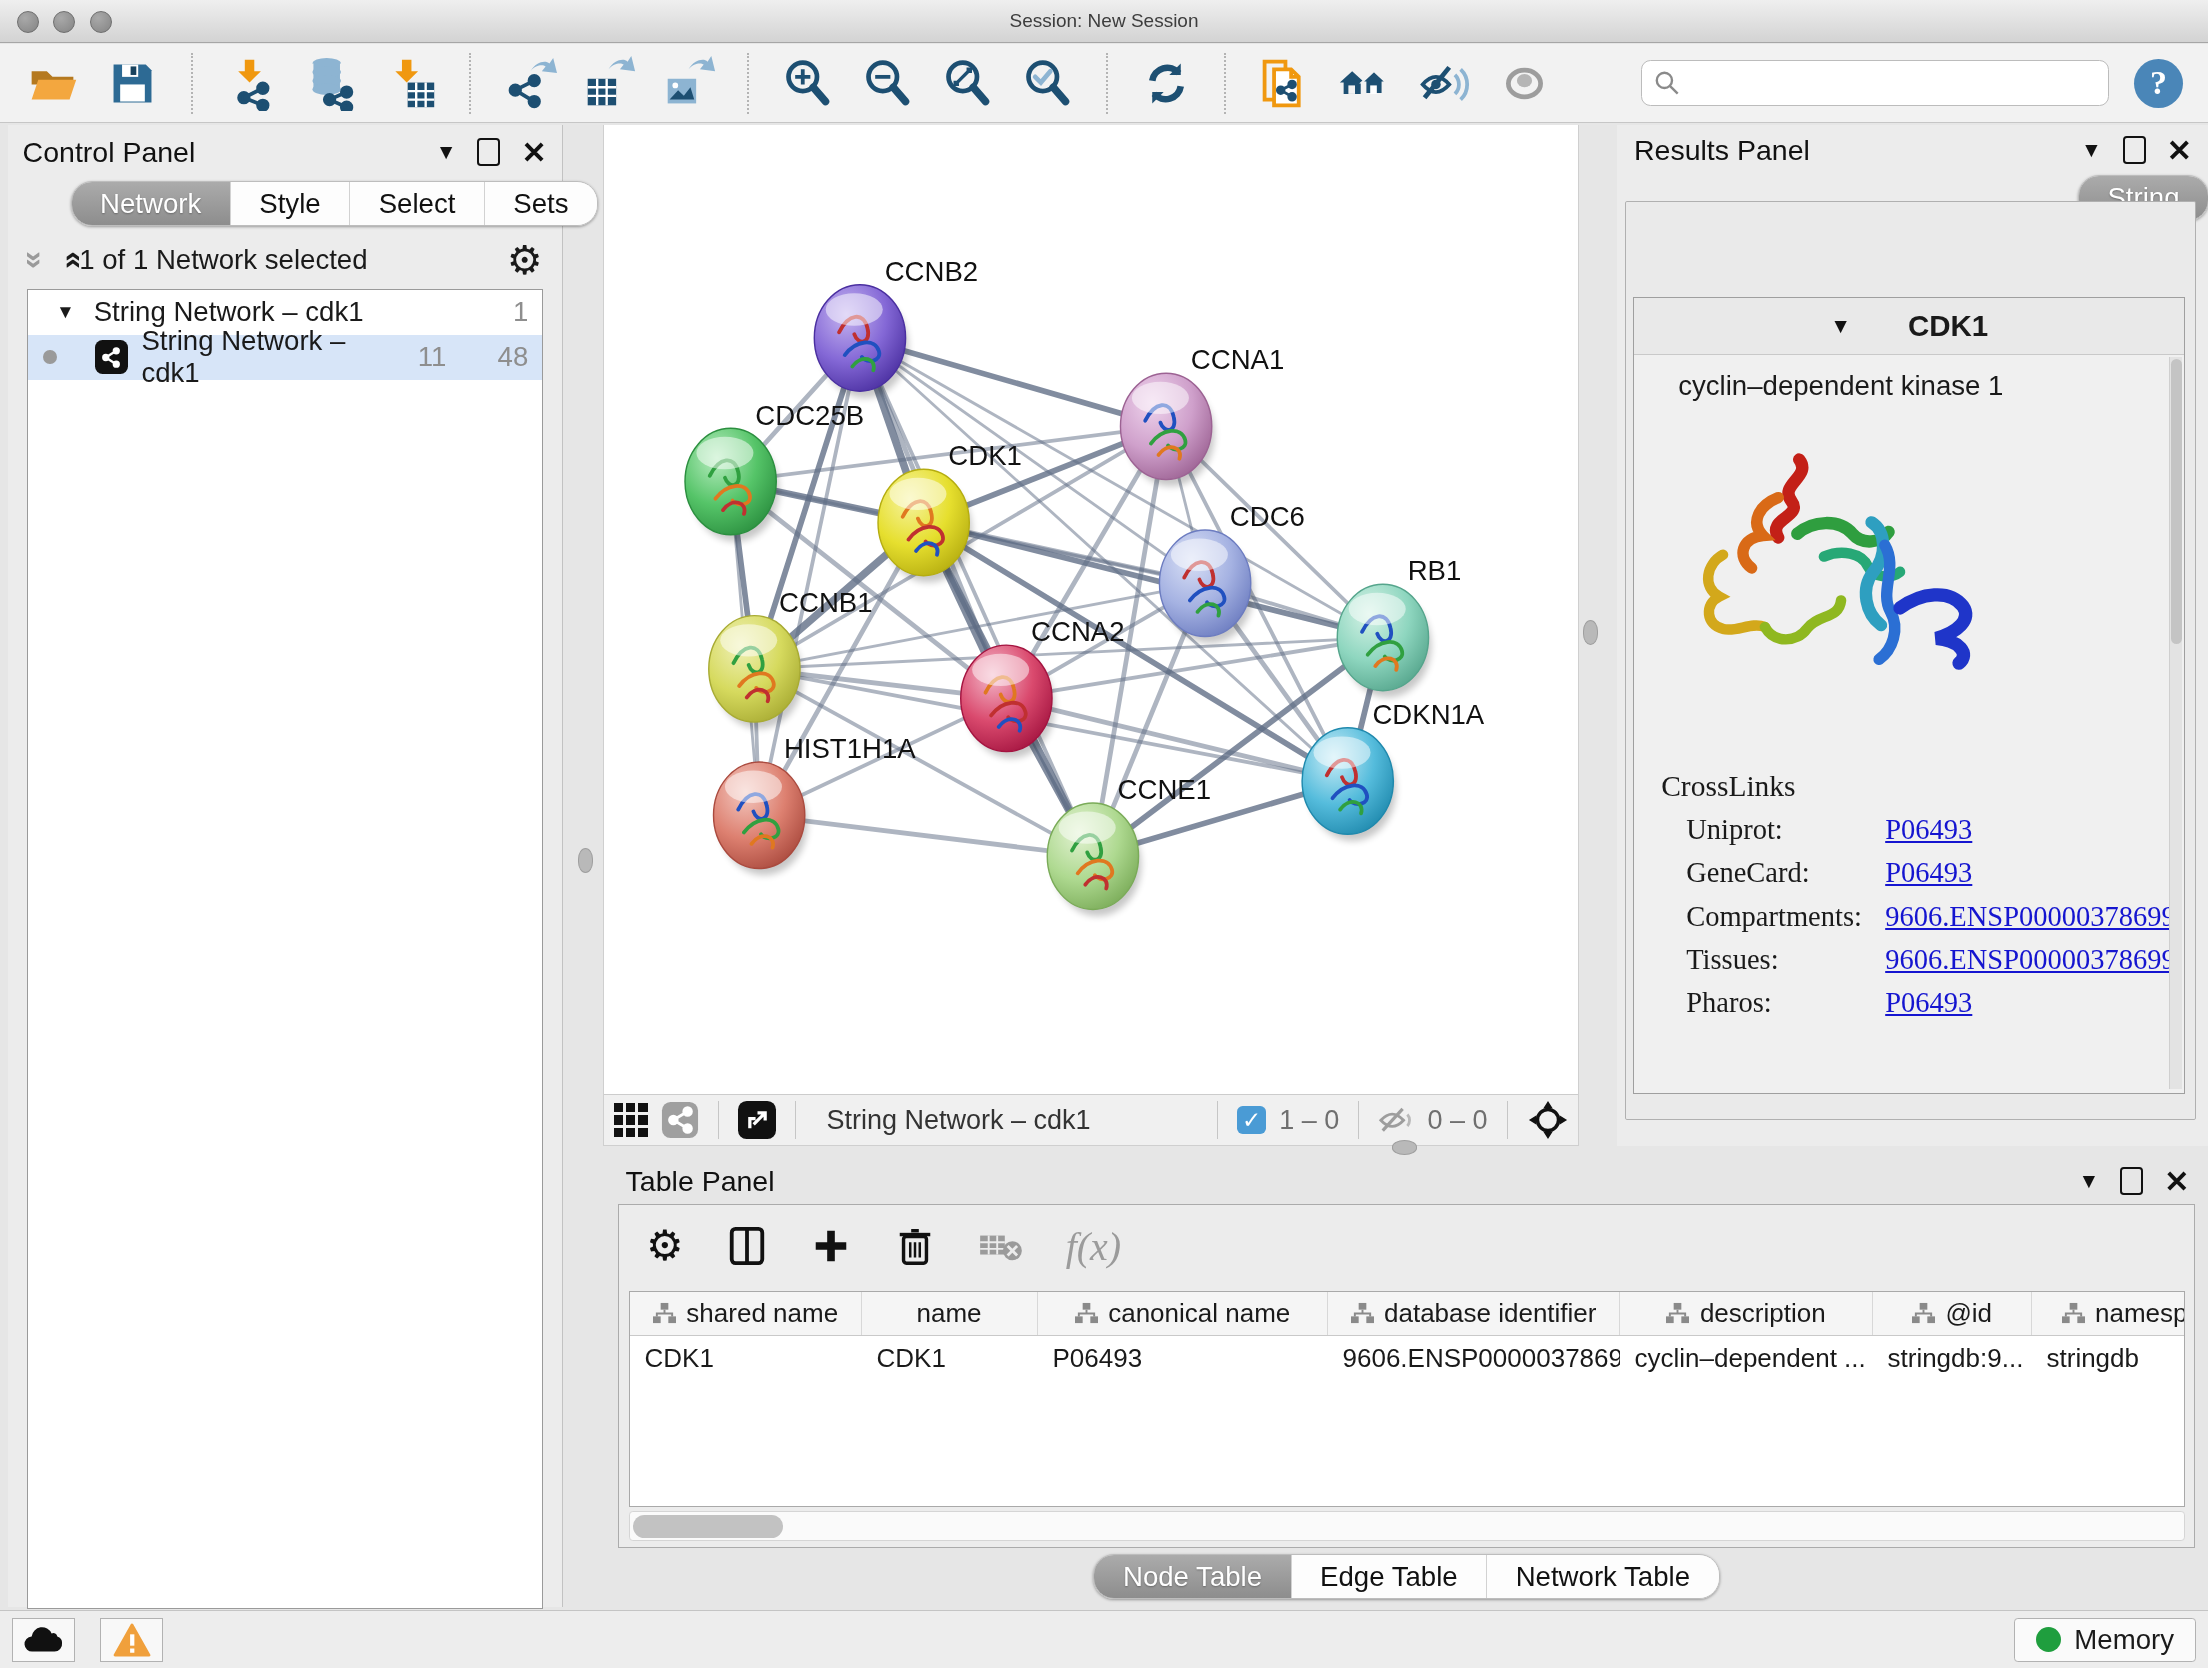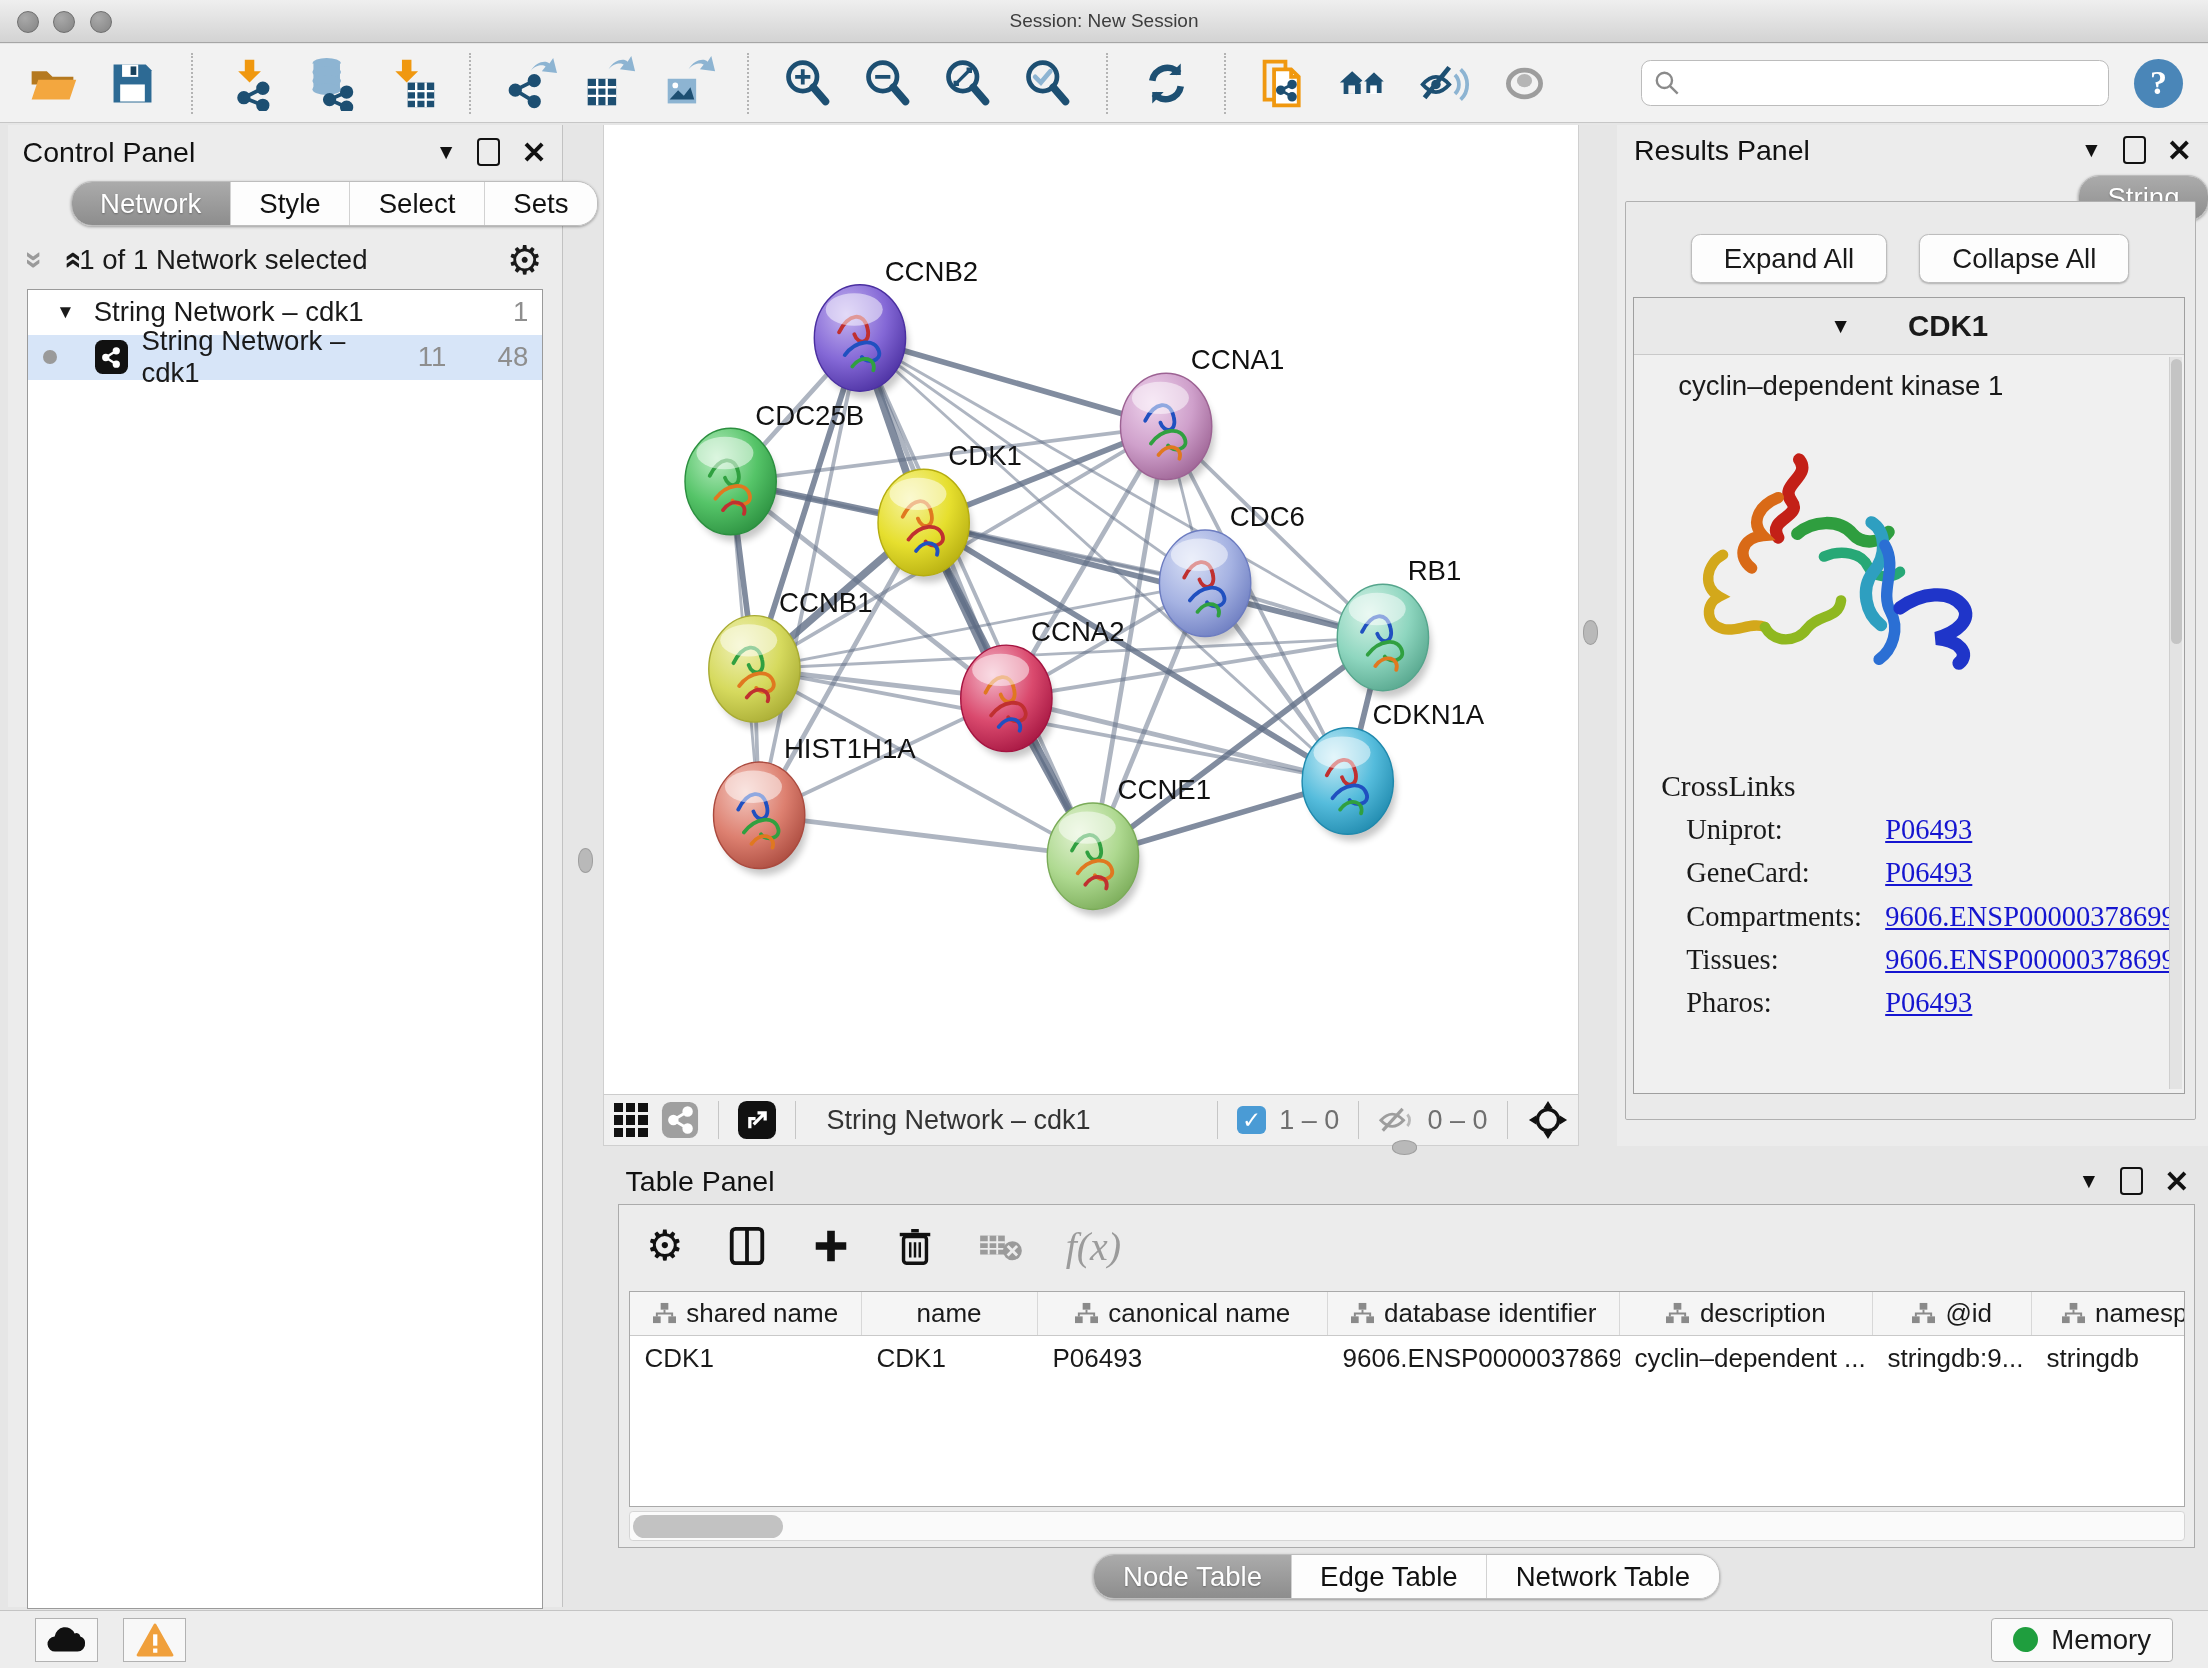--- a/index.html
+++ b/index.html
@@ -95,21 +95,21 @@
 .thead{display:flex;height:44px;background:#f5f5f5;border-bottom:1px solid #c9c9c9}
 .th{display:flex;align-items:center;justify-content:center;gap:9.5px;font-size:26px;border-right:1px solid #d8d8d8;overflow:hidden;white-space:nowrap;flex:none}
 .trow{display:flex;height:46px;border-bottom:1px solid #fff}
 .td{font-size:26px;display:flex;align-items:center;padding-left:15px;overflow:hidden;white-space:nowrap;flex:none}
 .c1{width:232px}.c2{width:176px}.c3{width:290px}.c4{width:292px}.c5{width:253px}.c6{width:159px}.c7{width:228px}
 .hscroll{position:absolute;left:9.5px;bottom:5.7px;right:9.5px;height:30px;background:#fafafa;border:1px solid #d5d5d5;border-radius:3.8px}
 .hthumb{position:absolute;left:3.8px;top:2.9px;width:150px;height:23px;border-radius:11.4px;background:#c2c2c2}
 .tp-tabs{position:absolute;left:0;top:396px;width:1577px;display:flex;justify-content:center}
 
 
-.statusbar{position:absolute;left:0;top:1610px;width:2208px;height:58px;background:#ededed;border-top:1px solid #c4c4c4;display:flex;align-items:center;padding:0 35px;gap:25px}
+.statusbar{position:absolute;left:0;top:1610px;width:2208px;height:58px;background:#ededed;border-top:1px solid #c4c4c4;display:flex;align-items:center;padding:0 12px;gap:25px}
 .sb-btn{width:63px;height:44px;background:#f8f8f8;border:1.9px solid #b2b2b2;display:flex;align-items:center;justify-content:center}
 .mem-btn{margin-left:auto;height:44px;background:#fafafa;border:1.9px solid #b2b2b2;border-radius:3.8px;display:flex;align-items:center;gap:13.3px;padding:0 21px;font-size:27.6px}
 .mem-dot{width:25px;height:25px;border-radius:50%;background:#1f9e3e}
 svg{display:block}
 </style>
 </head>
 <body>
 
 <div id="app">
 
@@ -607,24 +607,20 @@
         <span class="float-box"></span>
         <span class="close-x">✕</span>
       </span>
     </div>
     <div class="rp-tab-row">
       <span class="seg">
           <span class="tab sel">String</span>
         </span>
     </div>
     <div class="rp-outer">
-      <div class="rp-btn-row">
-        <span class="rp-btn">Expand All</span>
-        <span class="rp-btn">Collapse All</span>
-      </div>
       <div class="rp-inner">
         <div class="rp-head">
           <span class="tri">▼</span>
           <span>CDK1</span>
         </div>
         <div class="rp-desc">cyclin–dependent kinase 1</div>
         <svg class="protein" width="314" height="314" viewBox="0 0 330 330">
           <g fill="none" stroke-linecap="round">
             <path d="M120 30c14 18-22 26-8 44 12 16-26 18-14 38" stroke="#c32017" stroke-width="13"></path>
             <path d="M98 70c-20 8-30 26-16 40-22 2-28 22-12 34" stroke="#d96a17" stroke-width="12"></path>

